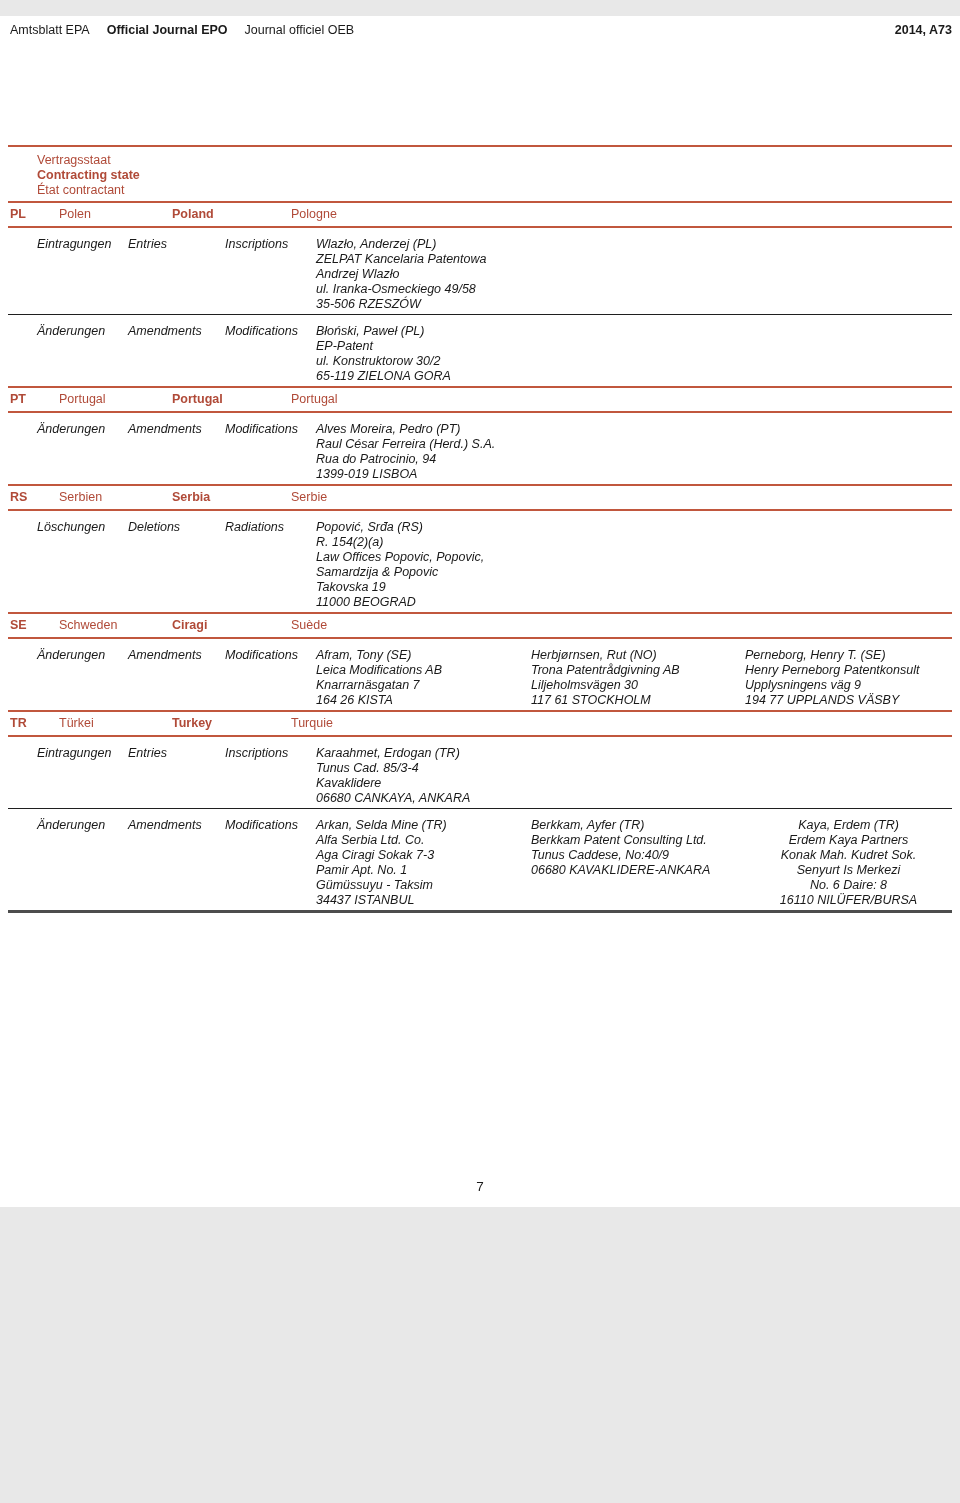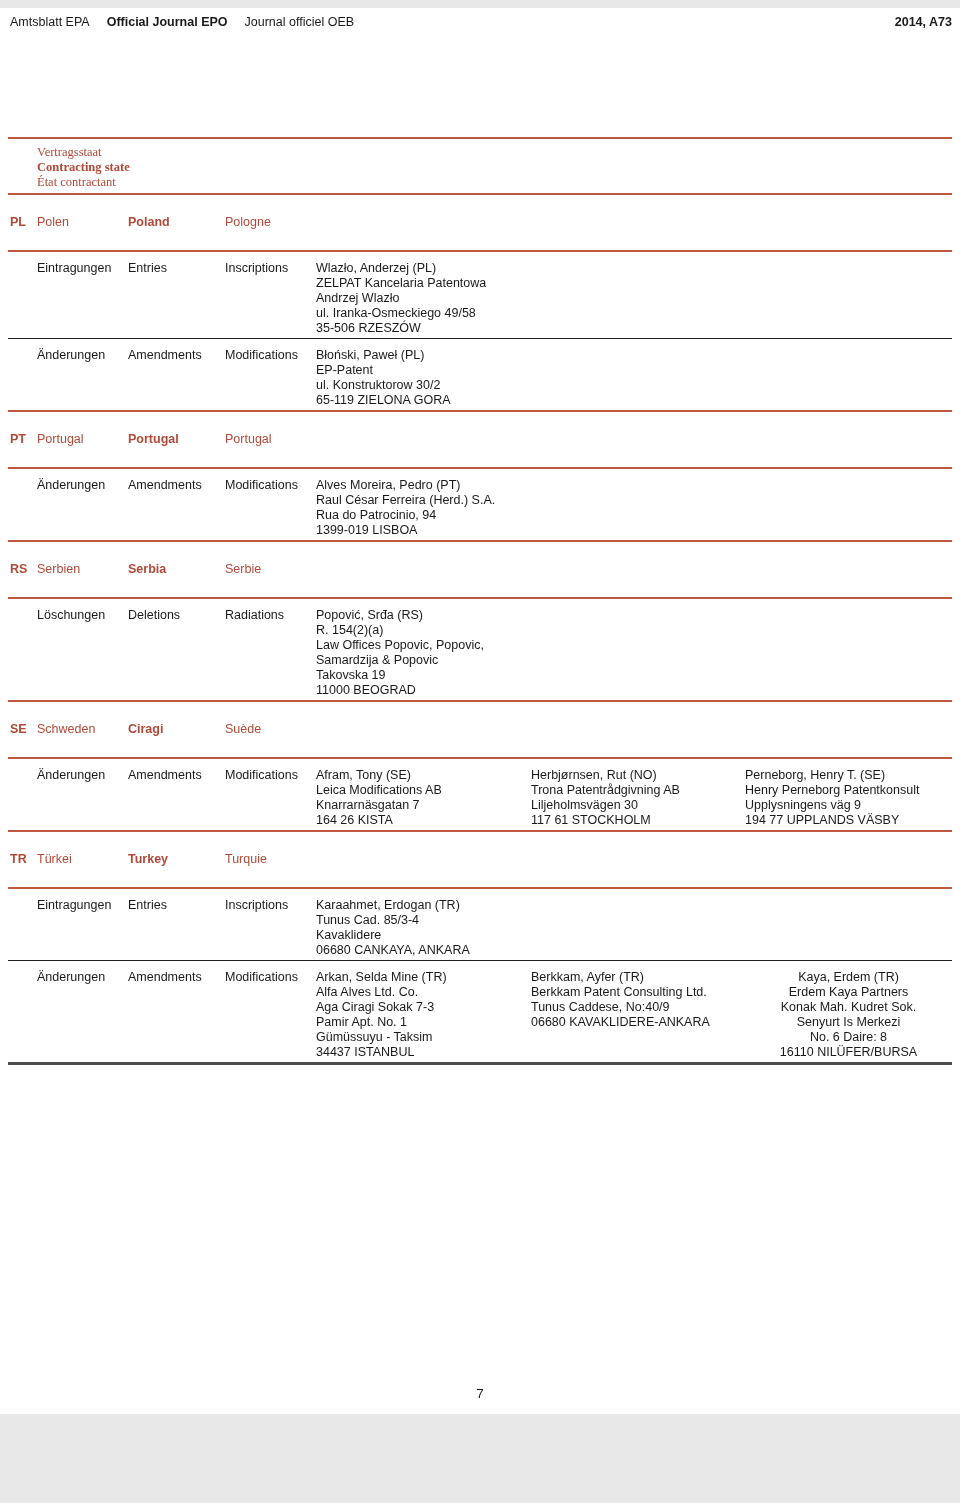--- a/index.html
+++ b/index.html
@@ -1,51 +1,51 @@
 <!DOCTYPE html>
 <html><head>
 <meta charset="utf-8">
 <style>
   * { margin:0; padding:0; box-sizing:border-box; }
   html,body { background:#e8e8e8; }
   body { font-family:"Liberation Sans","DejaVu Sans",sans-serif; }
   .page {
-    position:relative; width:960px; height:1406px;
-    background:#ffffff; margin:8px auto; overflow:hidden;
+    position:relative; width:960px; height:1191px;
+    background:#ffffff; margin:16px auto; overflow:hidden;
     color:#1a1a1a; font-size:12.5px; line-height:15px;
   }
   .bold { font-weight:bold; }
 
   
   .page-header {
     position:absolute; top:7px; left:10px; right:8px;
     display:flex; justify-content:space-between; align-items:baseline;
   }
   .page-header .h-left span { margin-right:17px; }
 
   
   .content { position:absolute; top:129px; left:8px; right:8px; }
   .colhead {
     border-top:2px solid var(--accent-rule);
     padding:6px 0 3px 29px;
     color:var(--accent-text);
-    font-family:Liberation Serif, serif;
   }
   .row-grid {
     display:grid;
     grid-template-columns:29px 91px 97px 91px 215px 214px 1fr;
   }
   .country-row {
     border-top:2px solid var(--accent-rule);
     border-bottom:2px solid var(--accent-rule);
-    padding:20px 0;
+    padding:4px 0;
     color:var(--accent-text);
+    gap:22px;
   }
   .country-row .code { padding-left:2px; }
-  .entry-row { padding:9px 0 2px 0; }
+  .entry-row { padding:9px 0 2px 0;font-style:italic; }
   .entry-row + .entry-row { border-top:1.5px solid var(--sep); }
   .addr div { white-space:nowrap; }
   .bottom-rule { border-top:3px solid var(--end-rule); height:0; }
 
   .page-footer {
     position:absolute; bottom:13px; left:0; width:100%;
     text-align:center; font-size:13.5px;
   }
 </style>
 </head>
@@ -193,21 +193,21 @@
               <div>06680 CANKAYA, ANKARA</div>
             </div>
           </div>
           <div class="row-grid entry-row">
             <span class="cell"></span>
             <span class="cell">Änderungen</span>
             <span class="cell">Amendments</span>
             <span class="cell">Modifications</span>
             <div class="addr" style="grid-column: 5;">
               <div>Arkan, Selda Mine (TR)</div>
-              <div>Alfa Alves Ltd. Co.</div>
+              <div>Alfa Serbia Ltd. Co.</div>
               <div>Aga Ciragi Sokak 7-3</div>
               <div>Pamir Apt. No. 1</div>
               <div>Gümüssuyu - Taksim</div>
               <div>34437 ISTANBUL</div>
             </div>
             <div class="addr" style="grid-column: 6;">
               <div>Berkkam, Ayfer (TR)</div>
               <div>Berkkam Patent Consulting Ltd.</div>
               <div>Tunus Caddese, No:40/9</div>
               <div>06680 KAVAKLIDERE-ANKARA</div>

